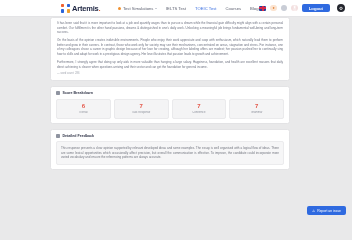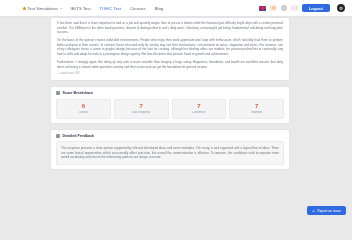--- a/index.html
+++ b/index.html
@@ -165,20 +165,29 @@
     font-size: 3.4px; display: flex; align-items: center; gap: 2px;
   }
   .warn-ic { font-size: 3.6px; }
 </style>
 </head>
 <body>
 
 <div class="page">
 
   <div class="header">
+    <div class="logo-wrap">
+      <span class="logo-mark">
+        <i></i>
+          <i></i>
+          <i></i>
+          <i></i>
+      </span>
+      <span class="logo-text"><span>Artemis</span><span class="logo-dot">.</span></span>
+    </div>
 
     <nav class="nav">
       <span class="nav-item">
         <span class="dot-ic"></span>
         <span>Test Simulations</span>
         <span class="chev"></span>
       </span>
       <span class="nav-item">
         <span>IELTS Test</span>
       </span>

